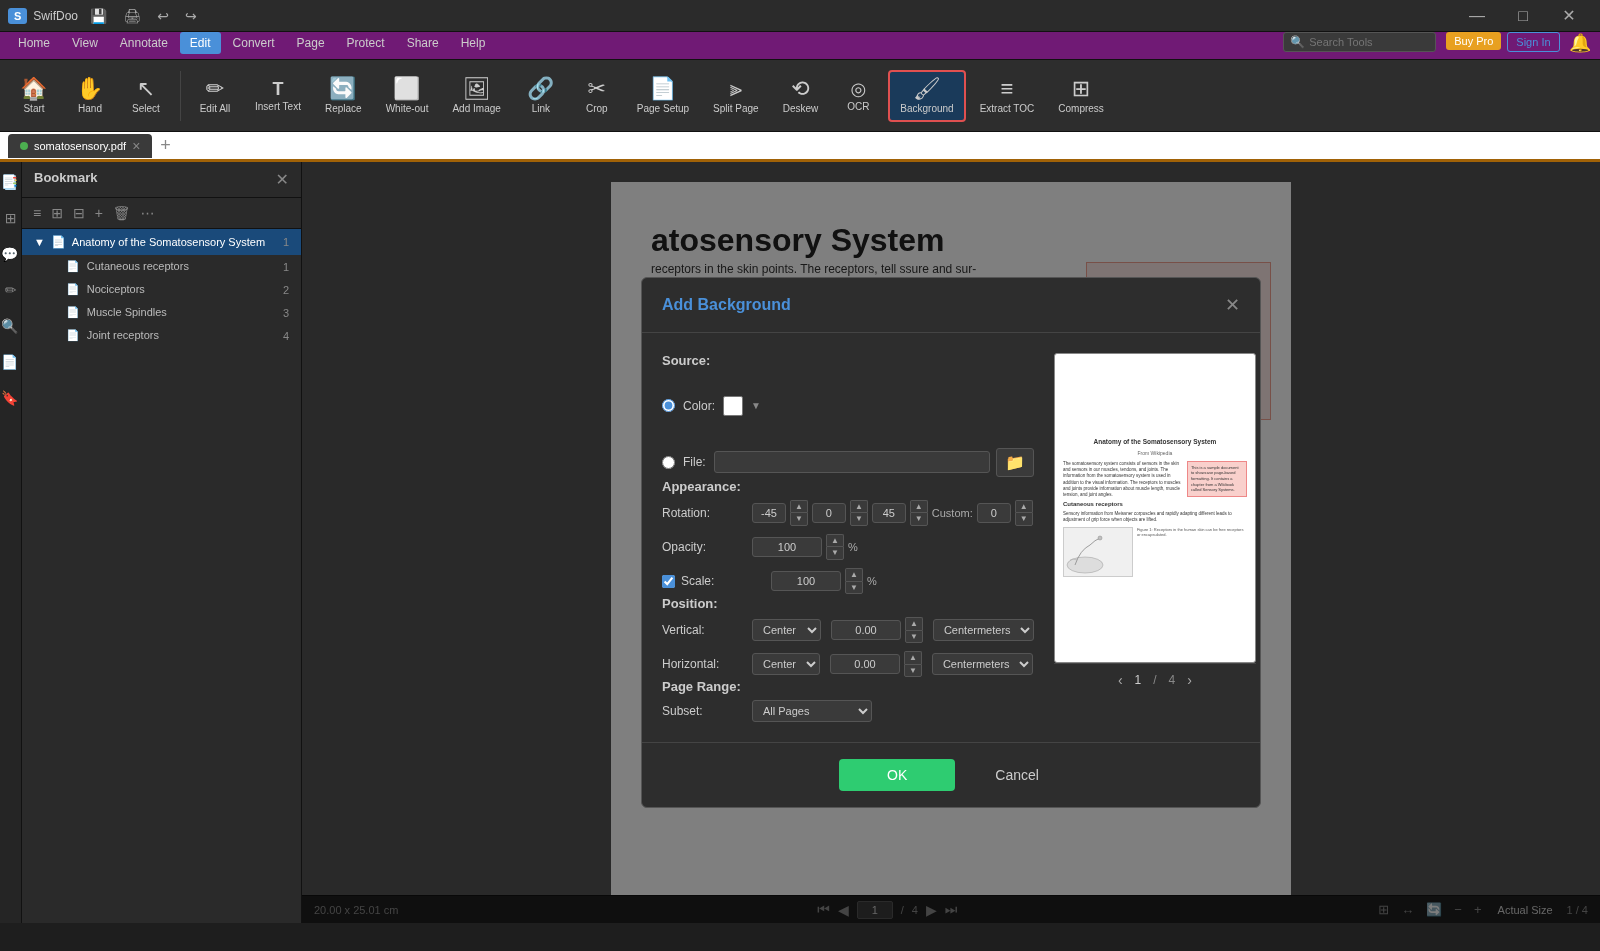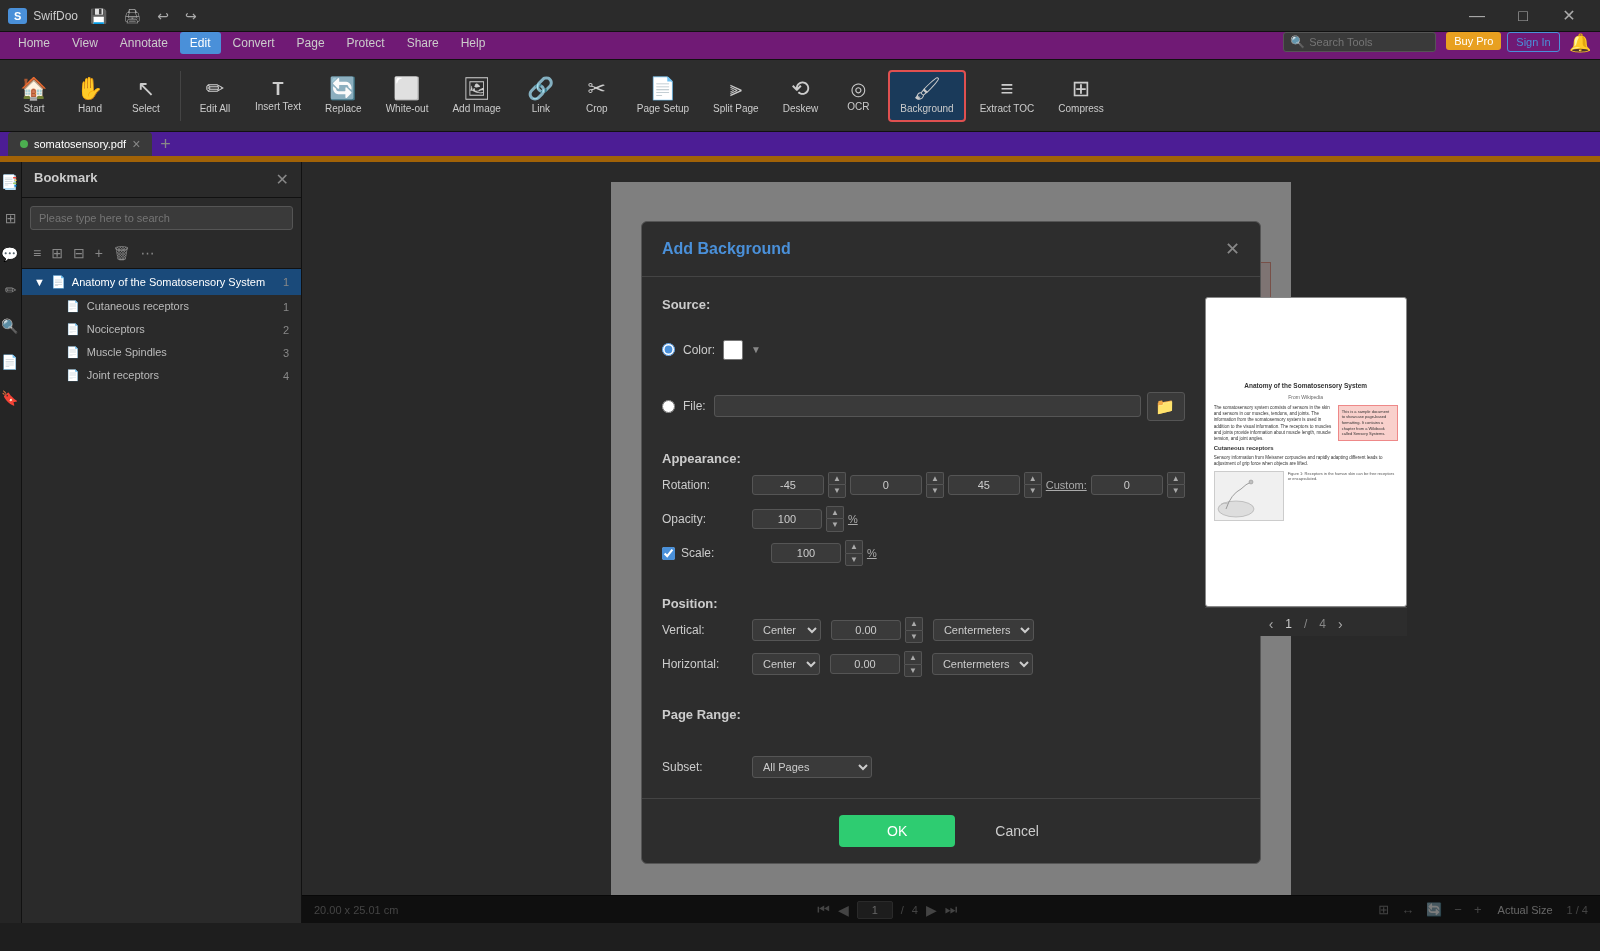--- a/index.html
+++ b/index.html
@@ -40,22 +40,22 @@
       display: flex; flex-direction: column; align-items: center; justify-content: center;
       gap: 3px; padding: 6px 10px; cursor: pointer; border-radius: 4px; min-width: 52px;
       color: #ccc; border: none; background: none; font-size: 10px;
     }
     .tool-btn.highlighted { background: #1a3a5a; border: 2px solid #e05050; }
     .tool-icon { font-size: 22px; line-height: 1; }
     .tool-sep { width: 1px; height: 50px; background: #444; margin: 0 4px; }
 
     
     .tab-bar {
-      display: flex; align-items: center; background: #4c1d95; height: 30px;
-      padding: 0 8px; border-bottom: 6px solid #a16207; gap: 4px;
+      display: flex; align-items: center; background: #ffffff; height: 30px;
+      padding: 0 8px; border-bottom: 3px solid #a16207; gap: 4px;
     }
     .tab-item { display: flex; align-items: center; gap: 6px; padding: 4px 12px; background: #333; border-radius: 4px 4px 0 0; cursor: pointer; font-size: 11px; color: #ccc; }
     .tab-item.active { background: #3a3a3a; color: white; }
     .tab-dot { width: 8px; height: 8px; border-radius: 50%; background: #4caf50; }
     .tab-close { font-size: 14px; color: #888; cursor: pointer; }
     .tab-add { background: none; border: none; color: #888; cursor: pointer; font-size: 18px; margin-left: 4px; }
 
     
     .main-layout { display: flex; height: calc(951px - 32px - 28px - 72px - 30px - 28px); }
 
@@ -112,43 +112,43 @@
       background: #2d2d2d; border: 1px solid #555; border-radius: 6px;
       width: 620px; padding: 0; position: relative;
     }
     .modal-header {
       display: flex; align-items: center; justify-content: space-between;
       padding: 16px 20px; border-bottom: 1px solid #444;
     }
     .modal-title { color: #4a90d9; font-size: 16px; font-weight: 600; }
     .modal-close { background: none; border: none; color: #888; cursor: pointer; font-size: 18px; }
     .modal-body { padding: 20px; display: flex; gap: 20px; }
-    .modal-form { flex: 1; display: flex; flex-direction: column; gap: 30px; }
+    .modal-form { flex: 1; display: flex; flex-direction: column; gap: 2px; }
     .modal-preview { width: 230px; }
 
     
     .form-row { display: flex; align-items: center; gap: 10px; }
     .form-label { color: #ccc; font-size: 12px; width: 80px; flex-shrink: 0; }
     .form-section-label { color: #ccc; font-size: 13px; font-weight: 600; margin-bottom: 4px; }
     .radio-group { display: flex; flex-direction: column; gap: 8px; }
     .radio-row { display: flex; align-items: center; gap: 8px; margin-top: 24px; }
     .radio-row input[type="radio"] { accent-color: #4a90d9; }
     .color-swatch { width: 20px; height: 20px; background: white; border: 1px solid #777; border-radius: 2px; cursor: pointer; }
     .color-arrow { color: #888; font-size: 10px; cursor: pointer; }
     .file-input-row { display: flex; align-items: center; gap: 6px; flex: 1; }
     .file-input-field { flex: 1; background: #3a3a3a; border: 1px solid #555; border-radius: 3px; padding: 4px 8px; color: #ccc; font-size: 11px; outline: none; }
     .file-browse-btn { background: #3a3a3a; border: 1px solid #555; border-radius: 3px; padding: 4px 8px; color: #ccc; cursor: pointer; font-size: 16px; }
     .number-input-row { display: flex; align-items: center; gap: 4px; }
-    .number-input { width: 72px; background: #3a3a3a; border: 1px solid #555; border-radius: 3px; padding: 3px 6px; color: #ccc; font-size: 11px; text-align: center; outline: none; }
+    .number-input { width: 34px; background: #3a3a3a; border: 1px solid #555; border-radius: 3px; padding: 3px 6px; color: #ccc; font-size: 11px; text-align: center; outline: none; }
     .number-input.wide { width: 70px; }
     .spinner-btn { display: flex; flex-direction: column; }
     .spin-up, .spin-down { background: #3a3a3a; border: 1px solid #555; color: #aaa; cursor: pointer; font-size: 8px; padding: 1px 4px; line-height: 1.2; }
     .spin-up { border-radius: 2px 2px 0 0; border-bottom: none; }
     .spin-down { border-radius: 0 0 2px 2px; }
-    .unit-label { color: #aaa; font-size: 11px; text-decoration: underline; }
+    .unit-label { color: #aaa; font-size: 11px; }
     .select-input { background: #3a3a3a; border: 1px solid #555; border-radius: 3px; padding: 3px 6px; color: #ccc; font-size: 11px; outline: none; }
     .checkbox-row { display: flex; align-items: center; gap: 6px; }
     .checkbox-row input[type="checkbox"] { accent-color: #4a90d9; }
     .dash-range { color: #aaa; font-size: 12px; margin: 0 4px; }
 
     
     .preview-container {
       background: #fff; border: 1px solid #888; border-radius: 3px; height: 310px;
       display: flex; flex-direction: column; align-items: center; justify-content: center;
       overflow: hidden; position: relative;
@@ -325,23 +325,20 @@
     <span class="side-icon">✏</span>
     <span class="side-icon">🔍</span>
     <span class="side-icon">📄</span>
     <span class="side-icon">🔖</span>
   </div>
 
   <div class="bookmark-panel">
     <div class="panel-header">
       <span class="panel-title">Bookmark</span>
       <button class="panel-close">✕</button>
-    </div>
-    <div class="panel-search">
-      <input type="text" placeholder="Please type here to search" style="">
     </div>
     <div class="panel-toolbar">
       <button class="panel-tool-btn">≡</button>
       <button class="panel-tool-btn">⊞</button>
       <button class="panel-tool-btn">⊟</button>
       <button class="panel-tool-btn">+</button>
       <button class="panel-tool-btn">🗑</button>
       <button class="panel-tool-btn">⋯</button>
     </div>
     <div class="bookmark-list">

